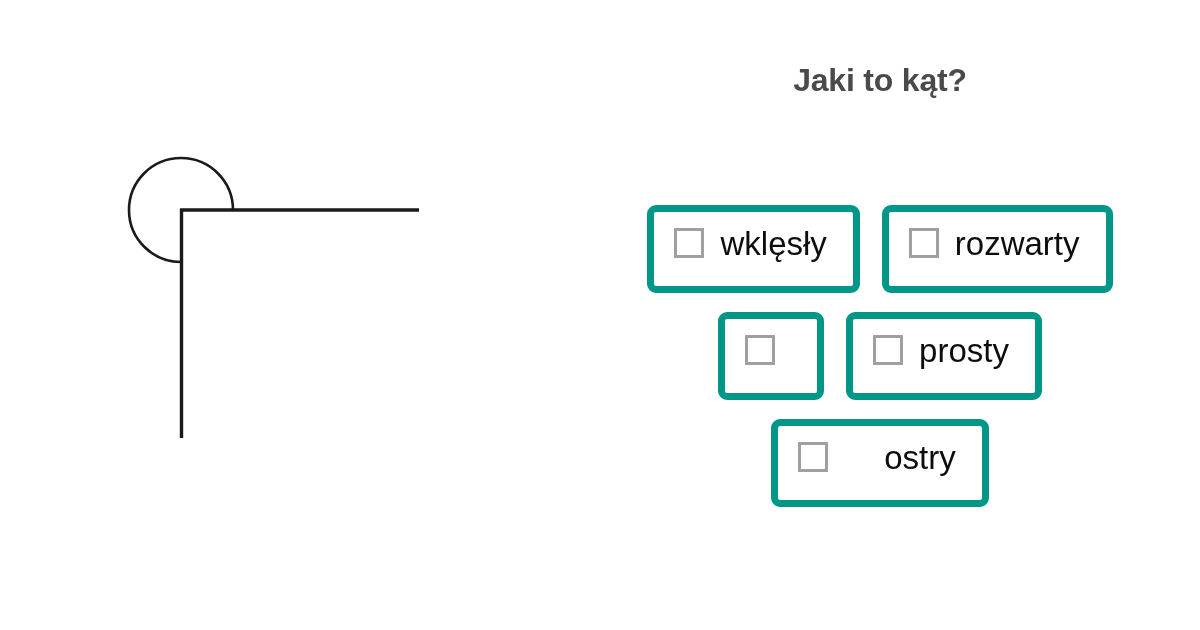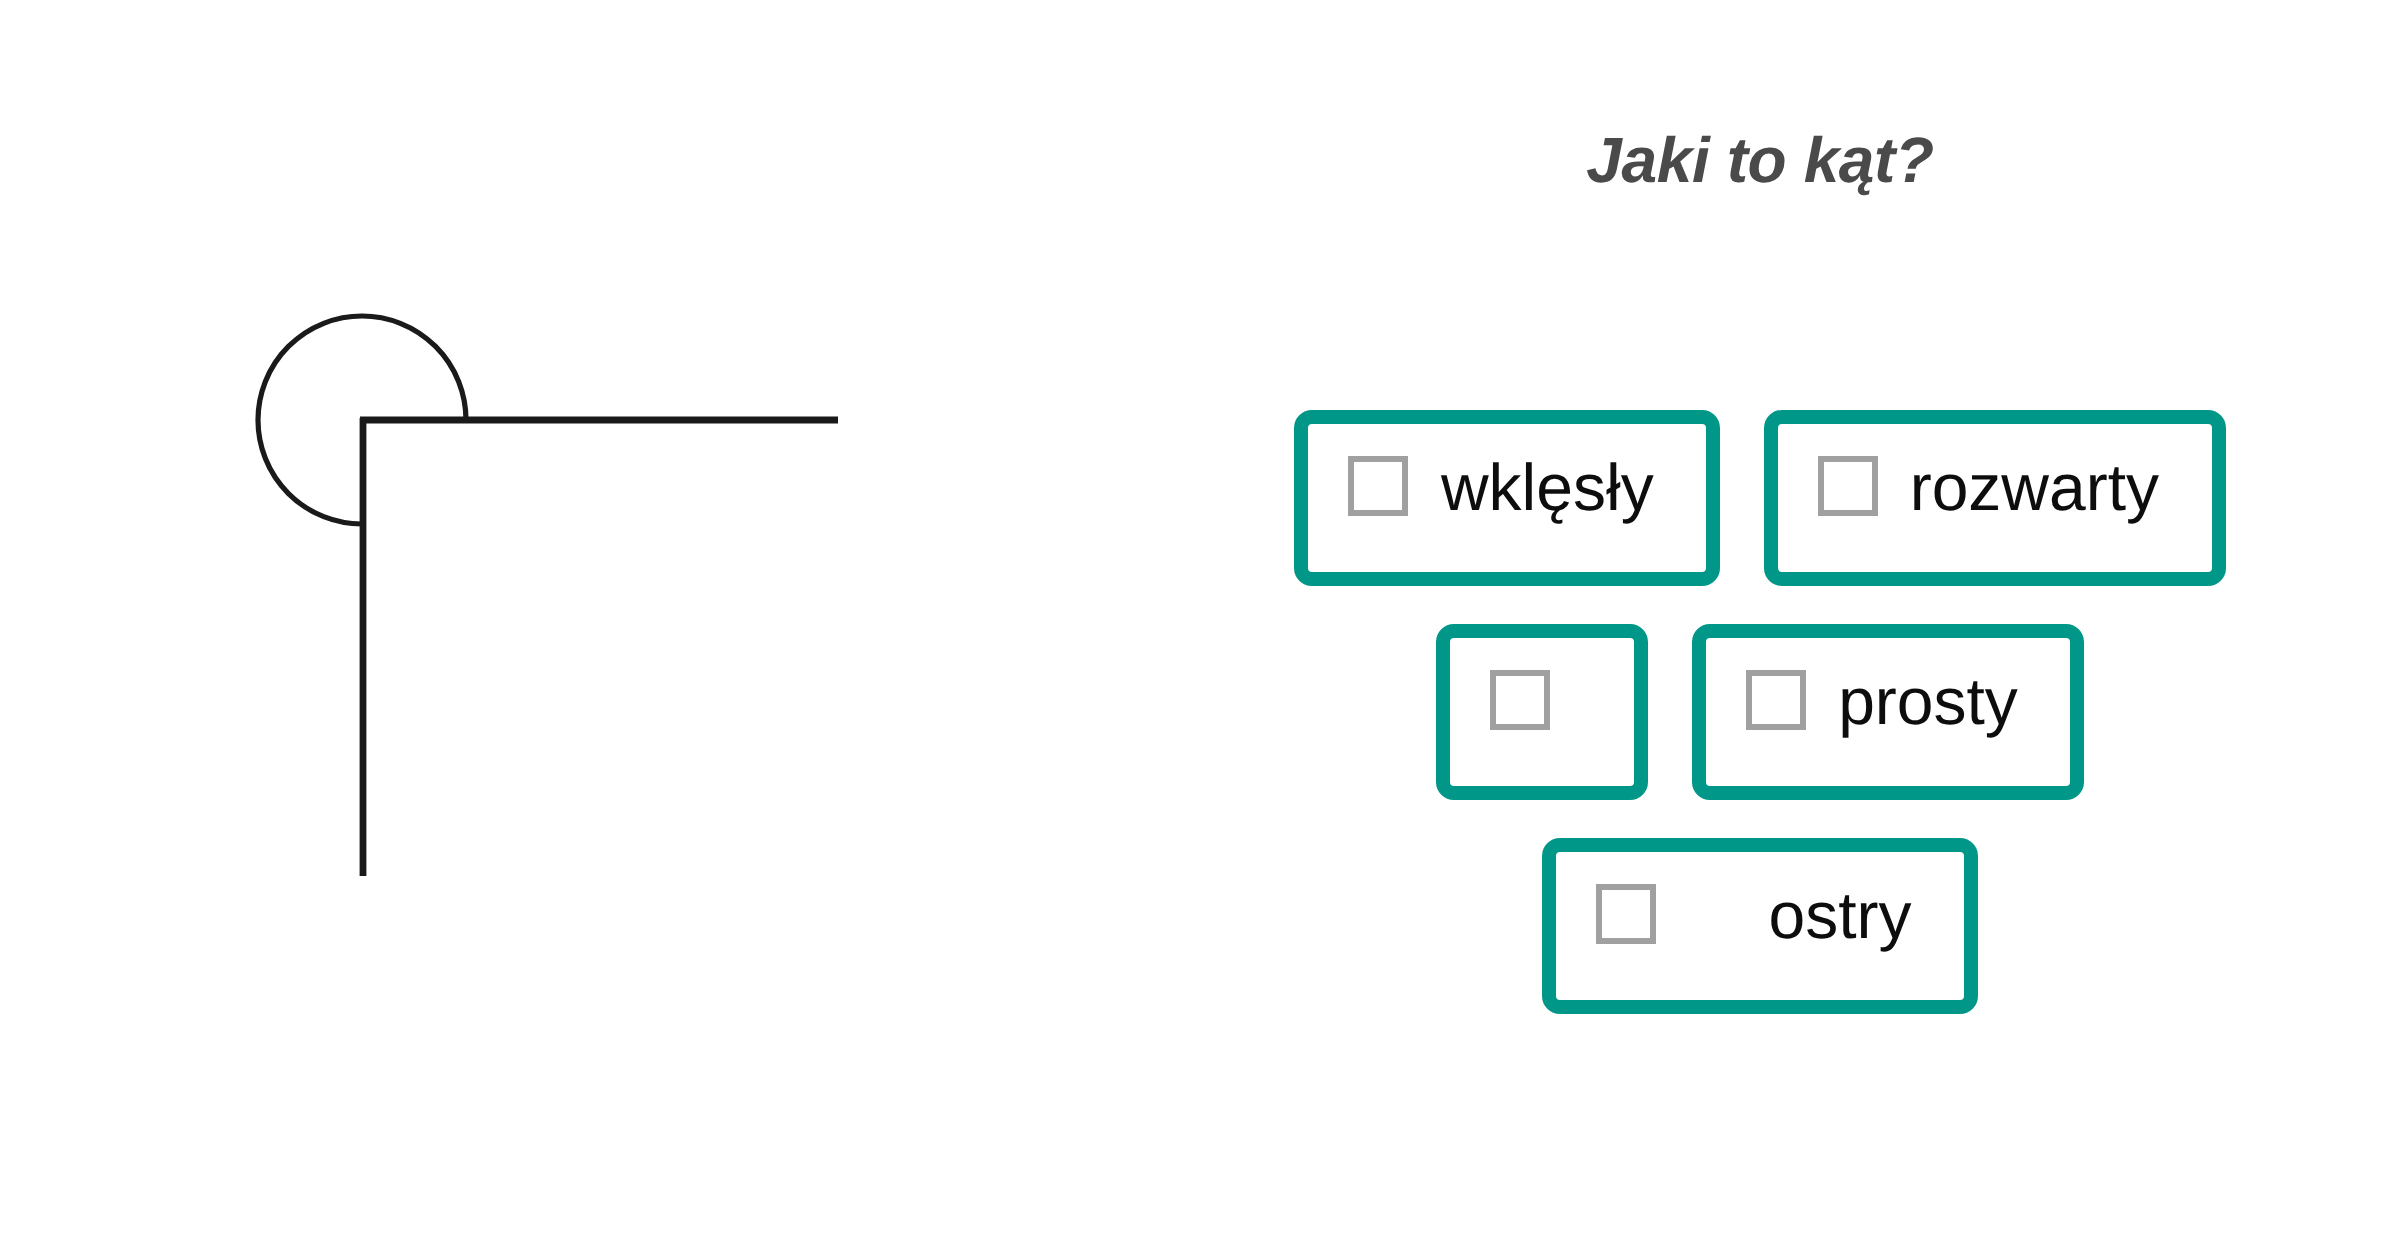--- a/index.html
+++ b/index.html
@@ -104,21 +104,21 @@
     <path id="angle-arc" d="M 233 210 A 52 52 0 1 0 181 262" fill="none" stroke="#1a1a1a" stroke-width="2.6"></path>
 
     <line id="ray-horizontal" x1="180" y1="210" x2="419" y2="210" stroke="#1a1a1a" stroke-width="3.4" stroke-linecap="butt"></line>
 
     <line id="ray-vertical" x1="181.5" y1="209" x2="181.5" y2="438" stroke="#1a1a1a" stroke-width="3.4" stroke-linecap="butt"></line>
   </svg>
 </div>
 
 <div id="quiz-panel">
 
-  <div id="question-title" style="color: rgb(74, 74, 74); font-style: italic;">Jaki to kąt?</div>
+  <div id="question-title" style="color: rgb(74, 74, 74);">Jaki to kąt?</div>
 
   <div id="answers">
 
     <div class="answer-row">
       <div class="answer-option" style="border-color: rgb(0, 150, 136);">
         <span class="answer-checkbox" style="border-color: rgb(160, 160, 160);"></span>
         <span class="answer-label">wklęsły</span>
       </div>
       <div class="answer-option" style="border-color: rgb(0, 150, 136);">
         <span class="answer-checkbox" style="border-color: rgb(160, 160, 160);"></span>

